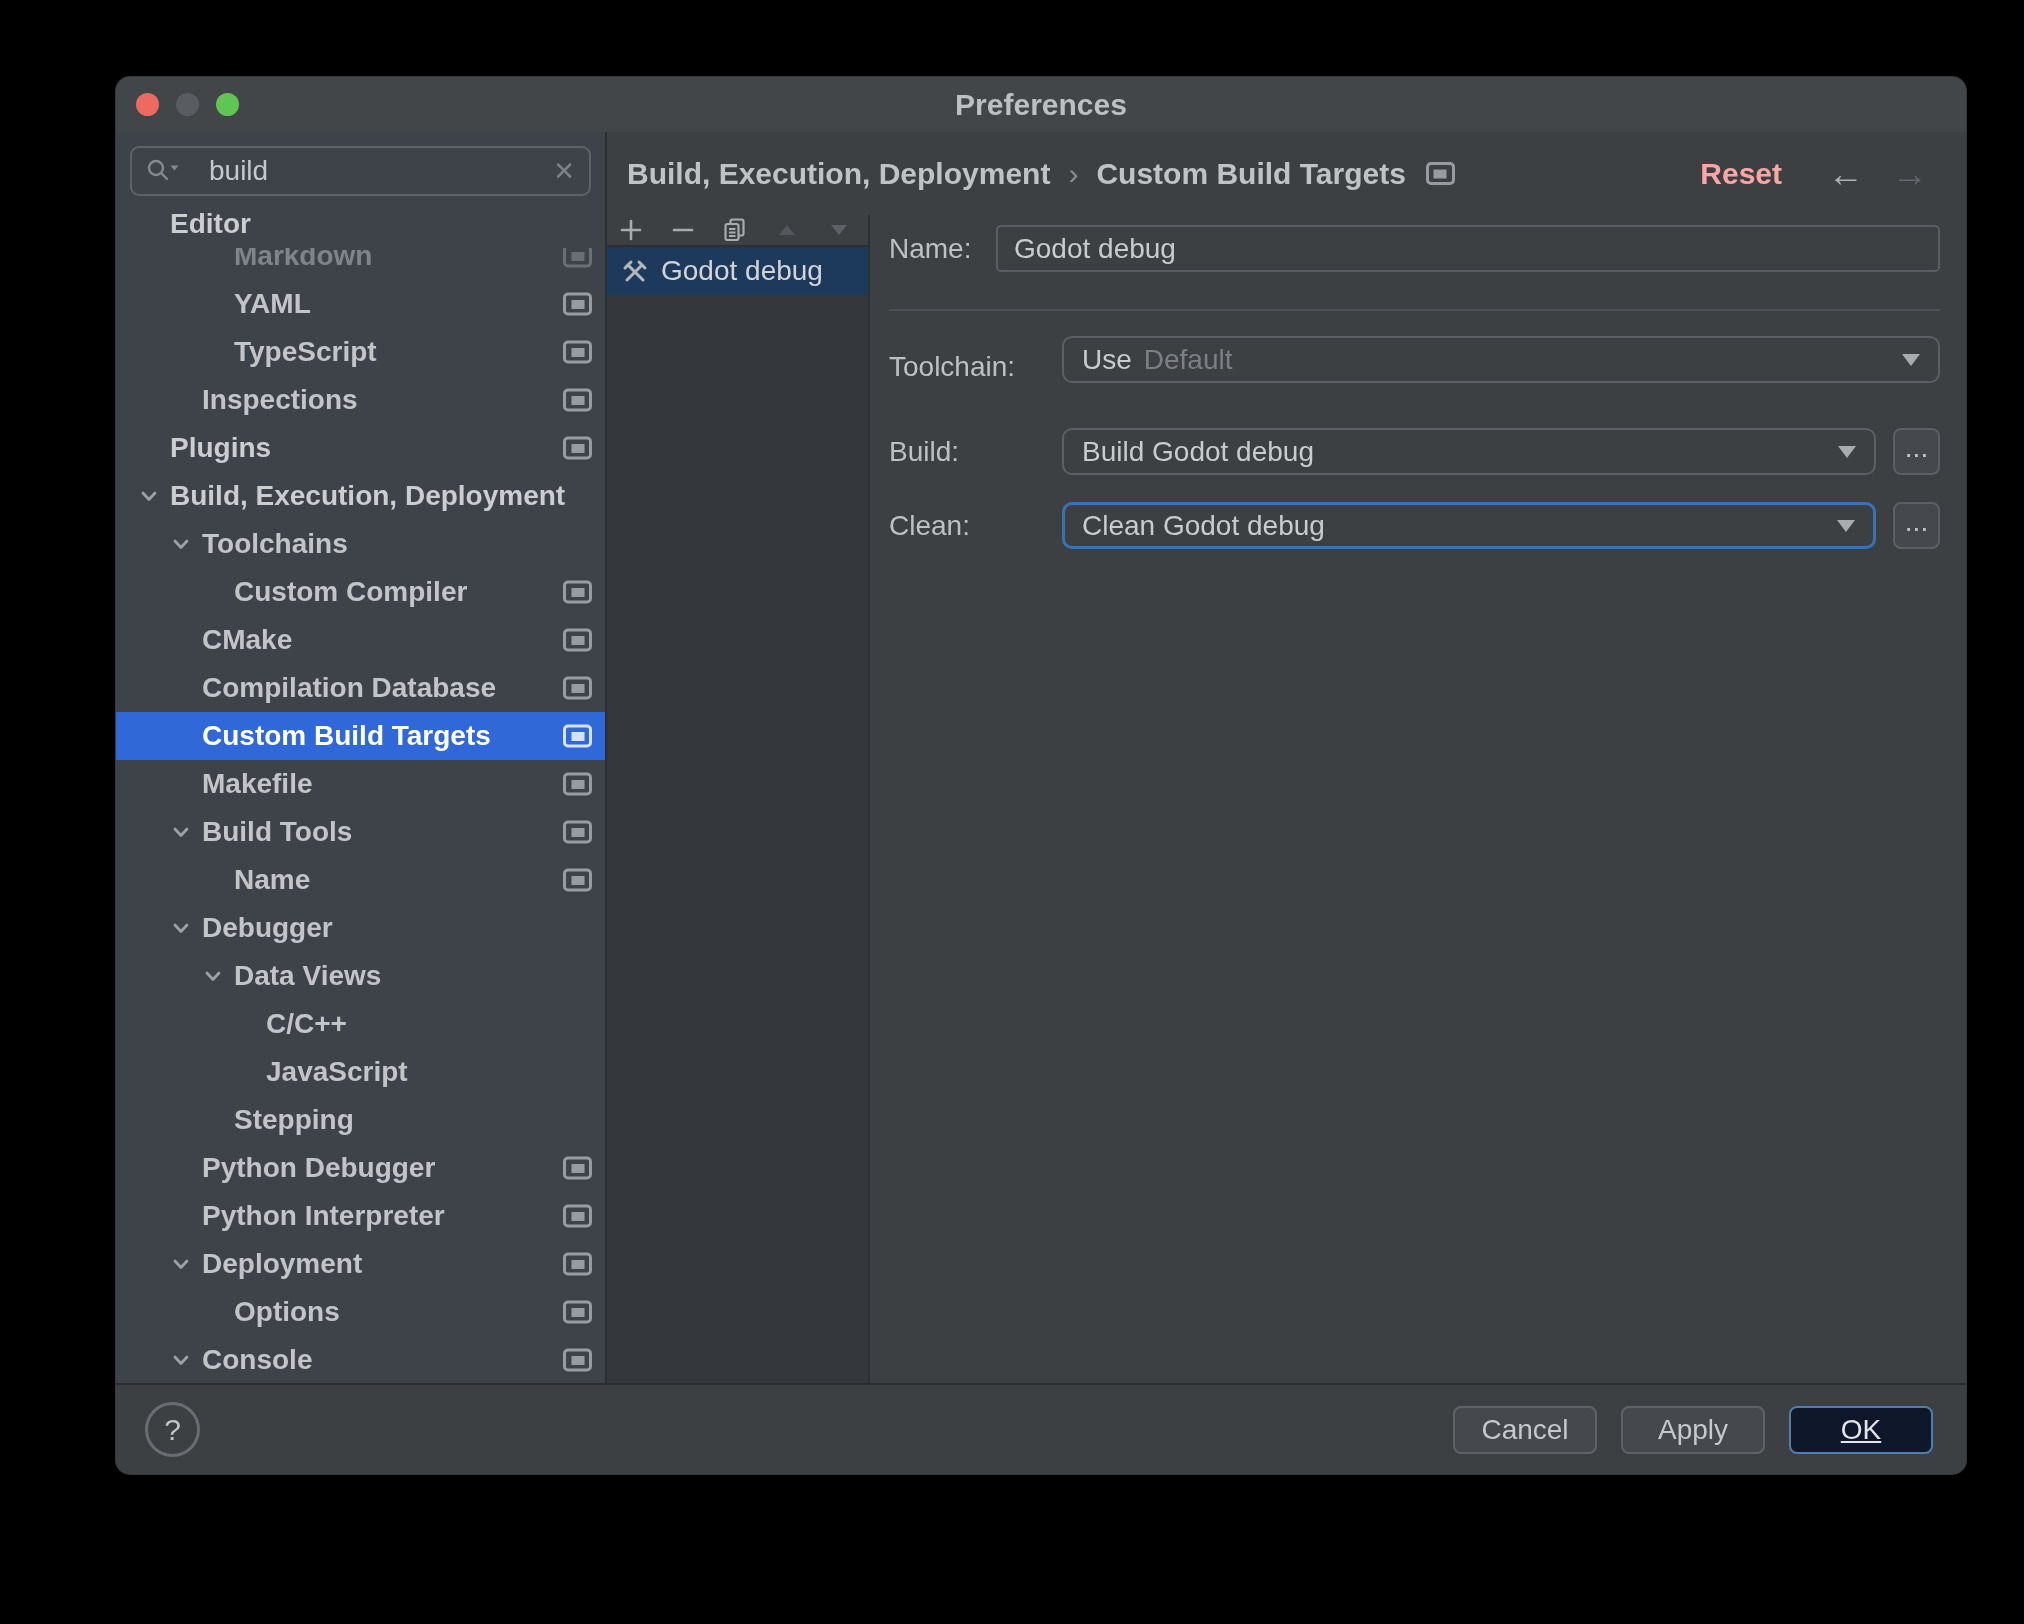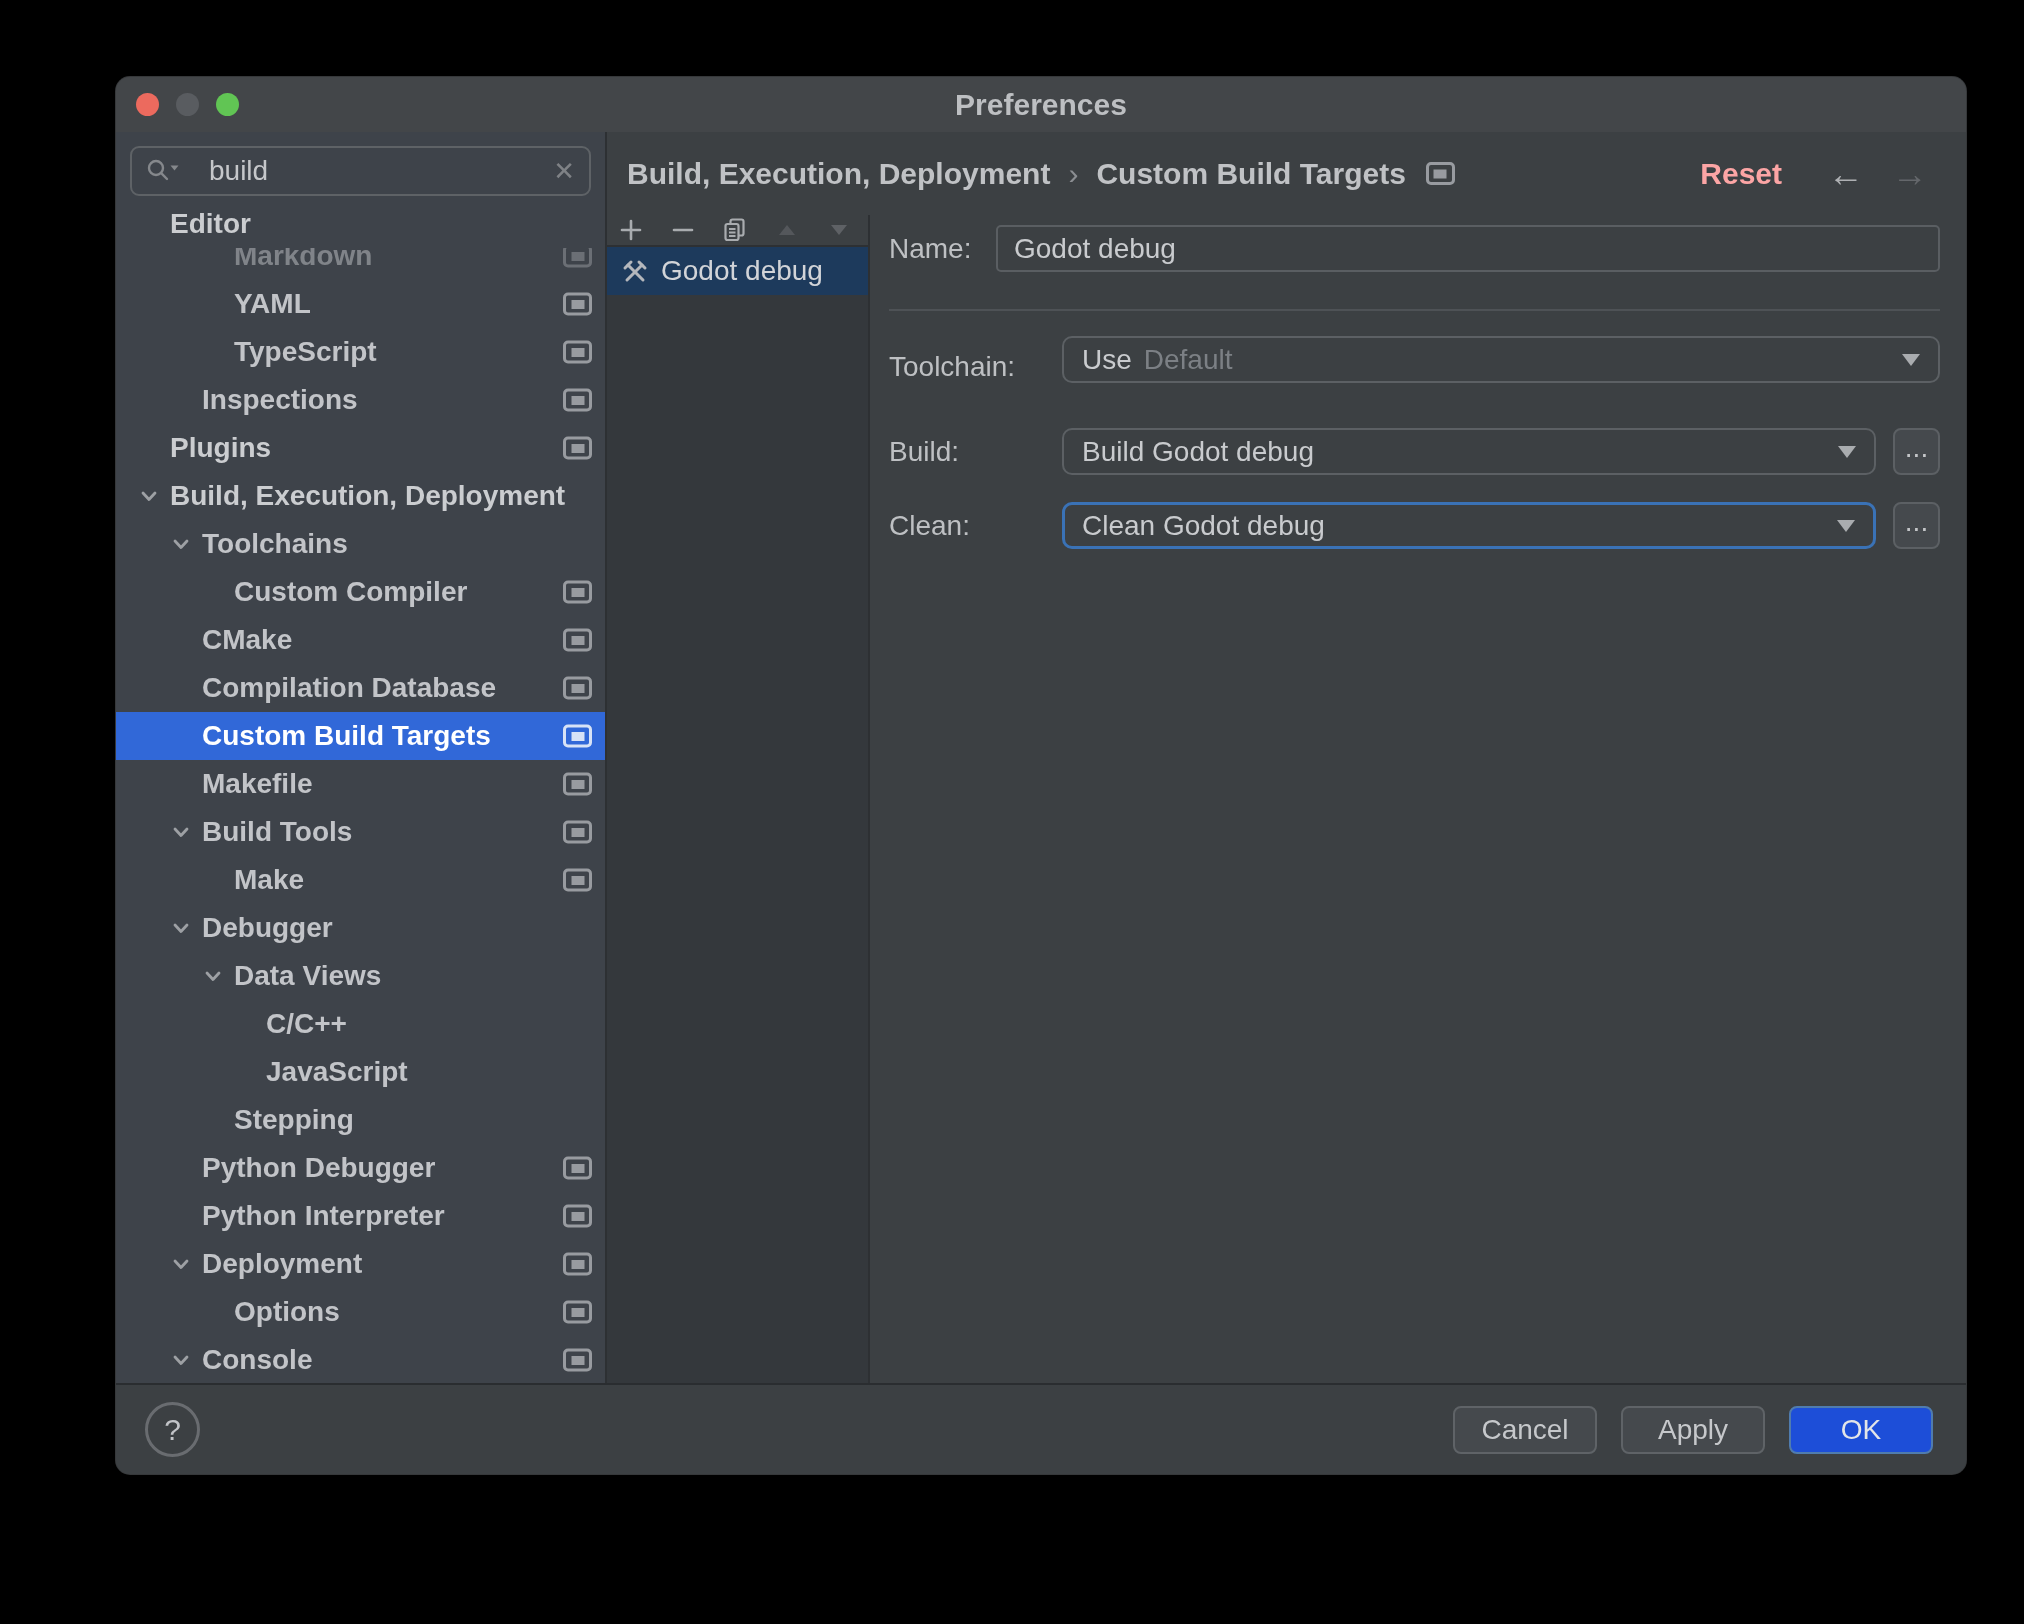--- a/index.html
+++ b/index.html
@@ -79,21 +79,21 @@
             justify-content:center;box-sizing:border-box;font-family:inherit;padding:0 0 8px 0;}
   
   .footer{height:91px;border-top:2px solid #2A2D30;background:#3C4043;display:flex;align-items:center;
           padding:0 33px 0 29px;box-sizing:border-box;}
   .help-btn{width:55px;height:55px;border-radius:50%;border:3px solid #696C70;display:flex;align-items:center;
             justify-content:center;font-size:30px;color:#C2C4C8;box-sizing:border-box;background:transparent;font-family:inherit;}
   .footer-buttons{margin-left:auto;display:flex;gap:24px;}
   .btn{min-width:144px;height:48px;border-radius:8px;background:#45494D;border:2px solid #5F6367;color:#C6C8CB;
        font-size:28px;font-family:inherit;display:flex;align-items:center;justify-content:center;
        padding:0 24px;box-sizing:border-box;}
-  .btn.primary{background:#1d4ed8;border-color:#507CAE;color:#E3E5E8;}
+  .btn.primary{background:#0f172a;border-color:#507CAE;color:#E3E5E8;text-decoration:underline;}
 </style>
 </head>
 <body>
 
 <div class="canvas">
   <div class="window">
 
     <div class="titlebar">
       <div class="traffic">
         <span class="tl red"></span>
@@ -178,21 +178,21 @@
             <div class="trow">
               <span class="chev" style="left: 52px;">
                 <svg width="26" height="26" viewBox="0 0 26 26">
                   <polyline points="7,10 13,16.5 19,10" fill="none" stroke="#9DA0A4" stroke-width="2.8" stroke-linecap="round" stroke-linejoin="round"></polyline>
                 </svg>
               </span>
               <span class="tlabel" style="margin-left: 86px;">Build Tools</span>
               <span class="modicon"></span>
             </div>
             <div class="trow">
-              <span class="tlabel" style="margin-left: 118px;">Make</span>
+              <span class="tlabel" style="margin-left: 118px;">Name</span>
               <span class="modicon"></span>
             </div>
             <div class="trow">
               <span class="chev" style="left: 52px;">
                 <svg width="26" height="26" viewBox="0 0 26 26">
                   <polyline points="7,10 13,16.5 19,10" fill="none" stroke="#9DA0A4" stroke-width="2.8" stroke-linecap="round" stroke-linejoin="round"></polyline>
                 </svg>
               </span>
               <span class="tlabel" style="margin-left: 86px;">Debugger</span>
             </div>

